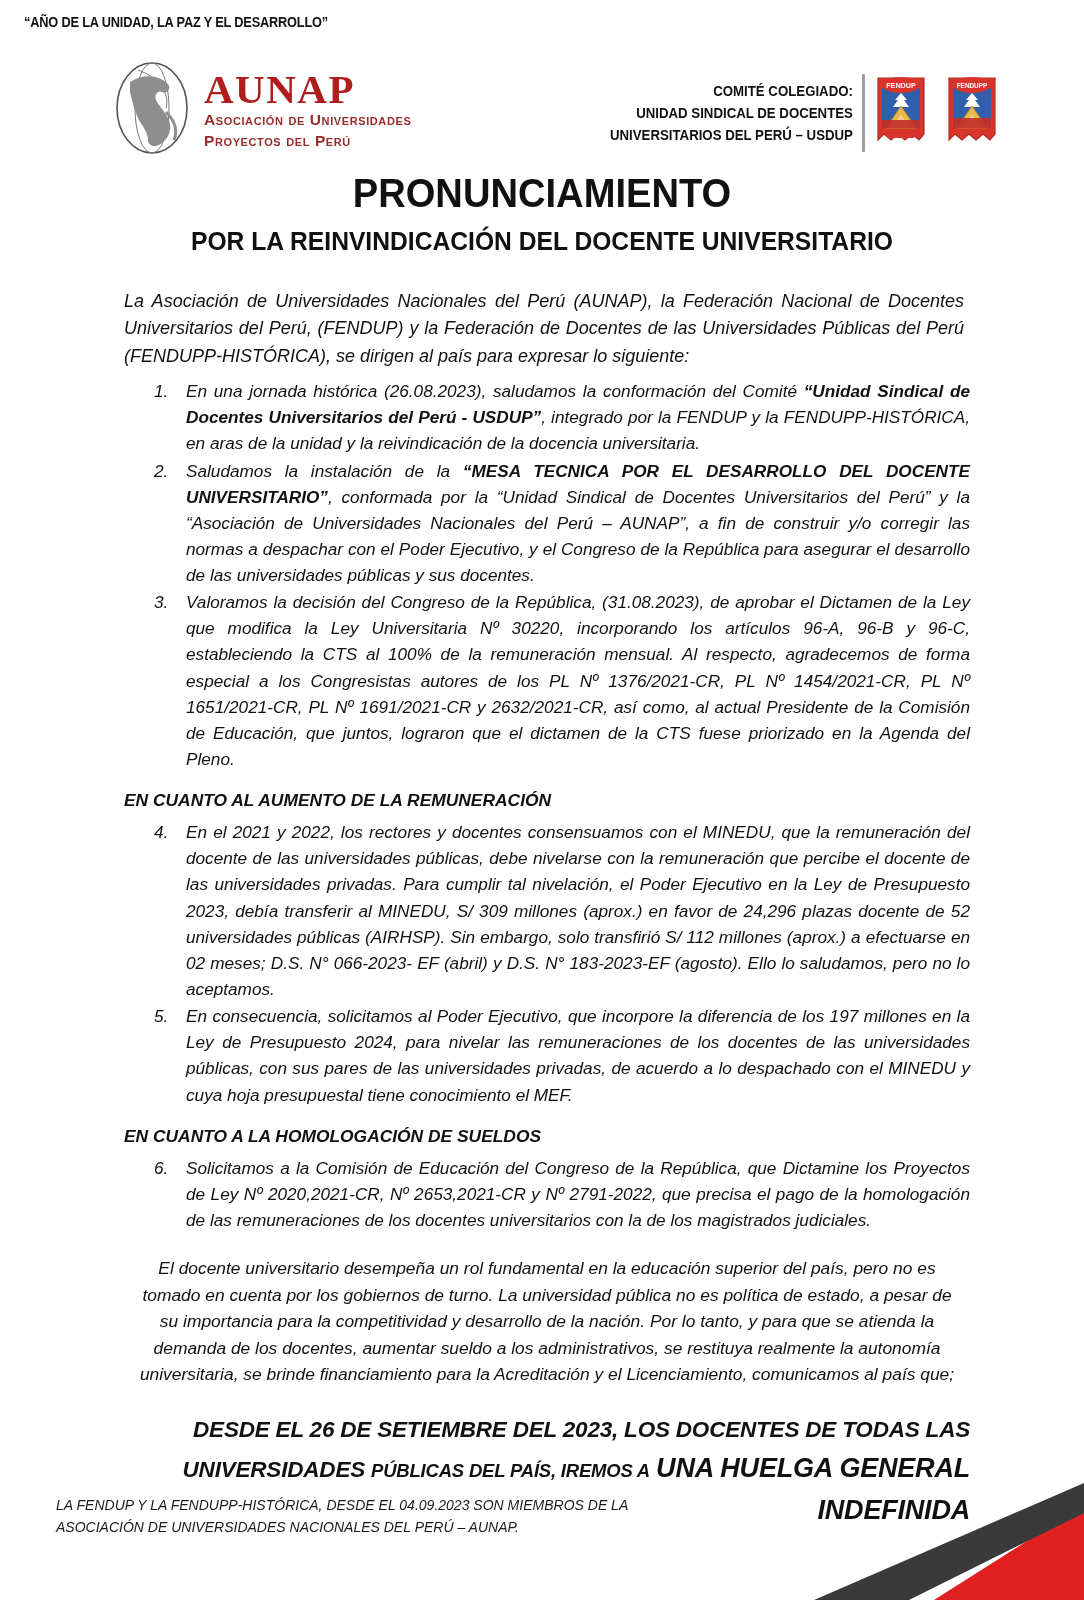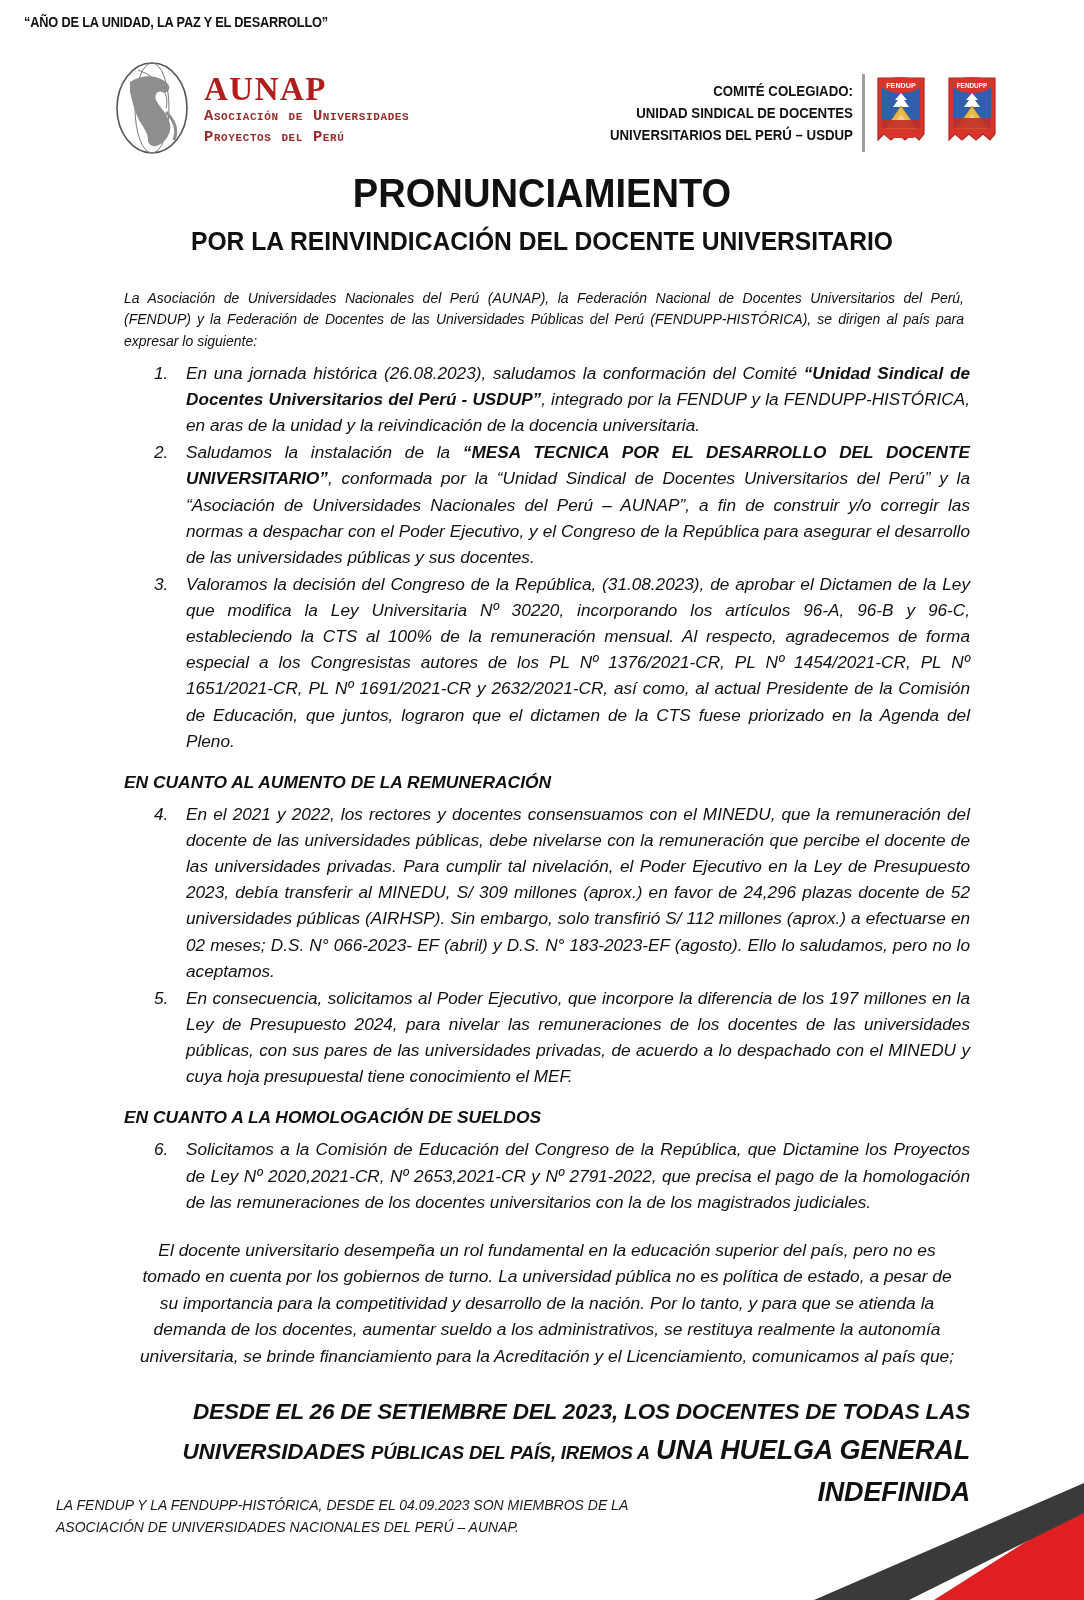--- a/index.html
+++ b/index.html
@@ -61,28 +61,28 @@
     position: relative;
   }
   .aunap-text {
     display: flex;
     flex-direction: column;
     justify-content: center;
     padding-top: 4px;
   }
   .aunap-word {
     font-family: "Liberation Serif", "DejaVu Serif", serif;
-    font-size: 33px;
+    font-size: 41px;
     font-weight: 700;
     color: #b01d1d;
     letter-spacing: 1.5px;
     line-height: 1;
   }
   .aunap-sub1, .aunap-sub2 {
-    font-family: Liberation Mono, monospace;
+    font-family: Liberation Sans, sans-serif;
     color: #9a2b2b;
     font-size: 15.5px;
     letter-spacing: 0.6px;
     line-height: 1.35;
     font-variant: small-caps;
     font-weight: 600;
   }
 
   .comite-block {
     position: absolute;
@@ -144,21 +144,21 @@
 
   
   .body-area {
     position: absolute;
     top: 288px;
     left: 124px;
     width: 846px;
   }
 
   .para {
-    font-size: 14px;
+    font-size: 18px;
     line-height: 1.52;
     text-align: justify;
     font-style: italic;
     font-stretch: condensed;
     margin: 0 6px 8px 0;
   }
 
   ol.items {
     list-style: none;
     margin: 0;

